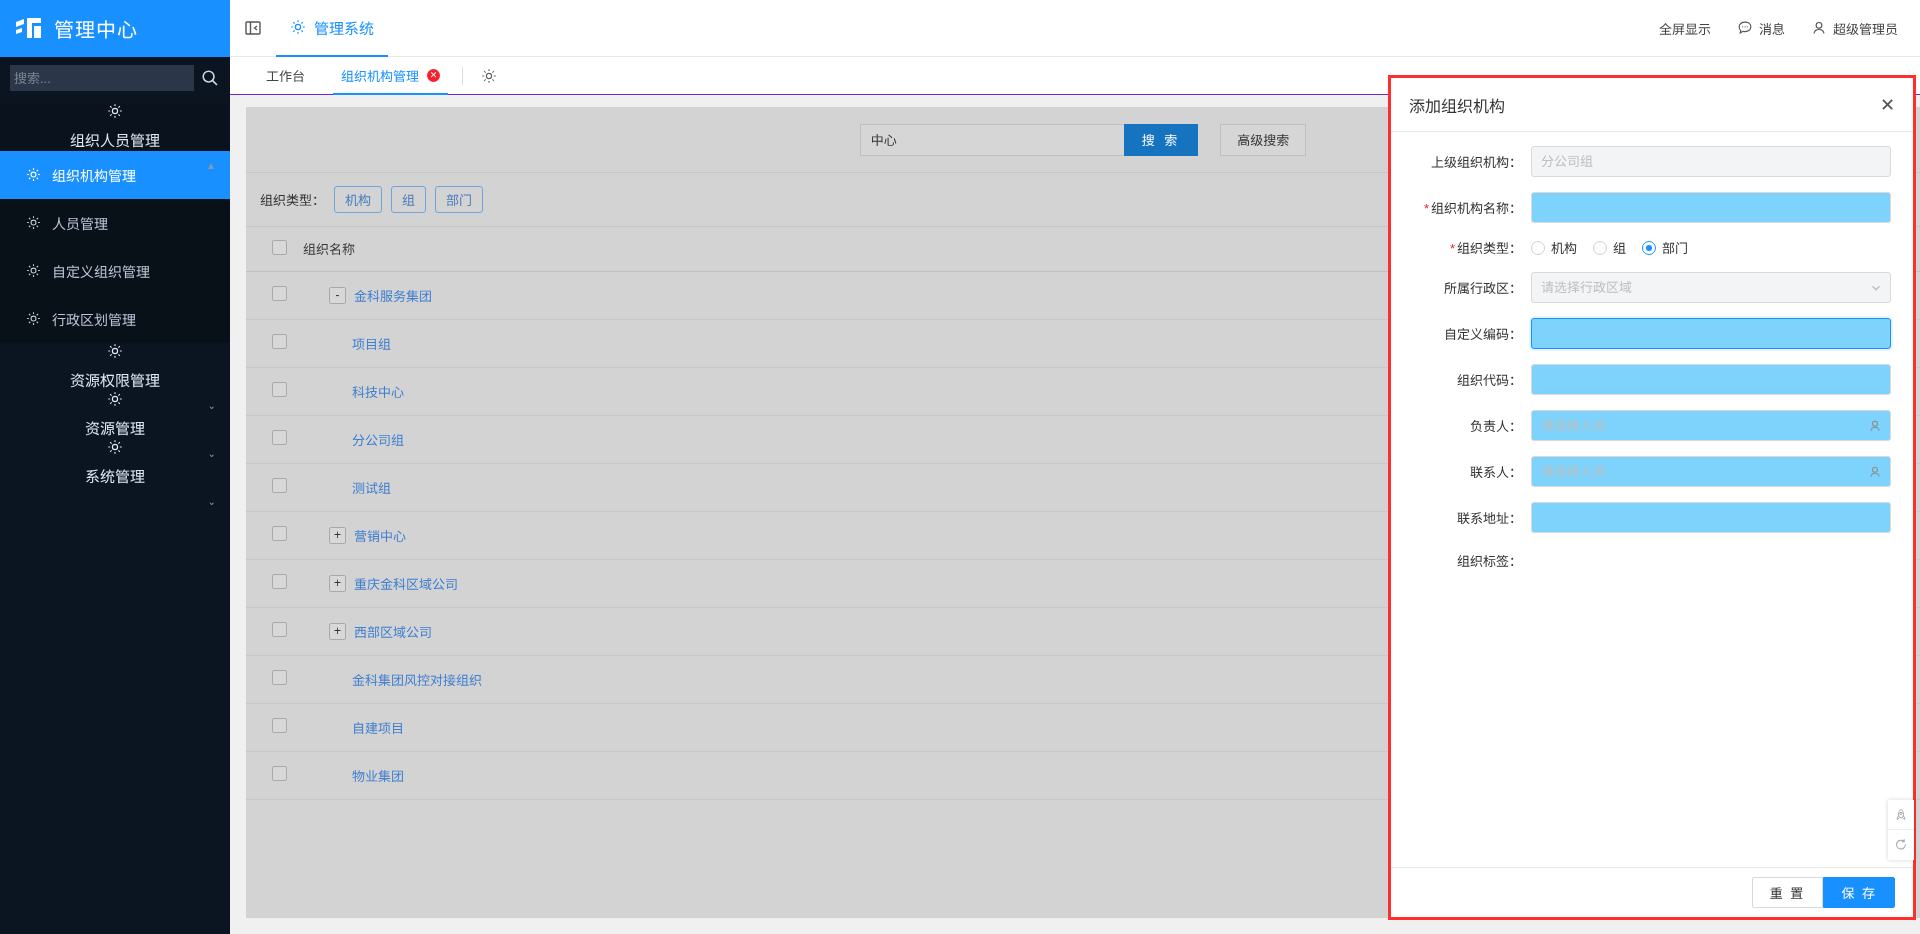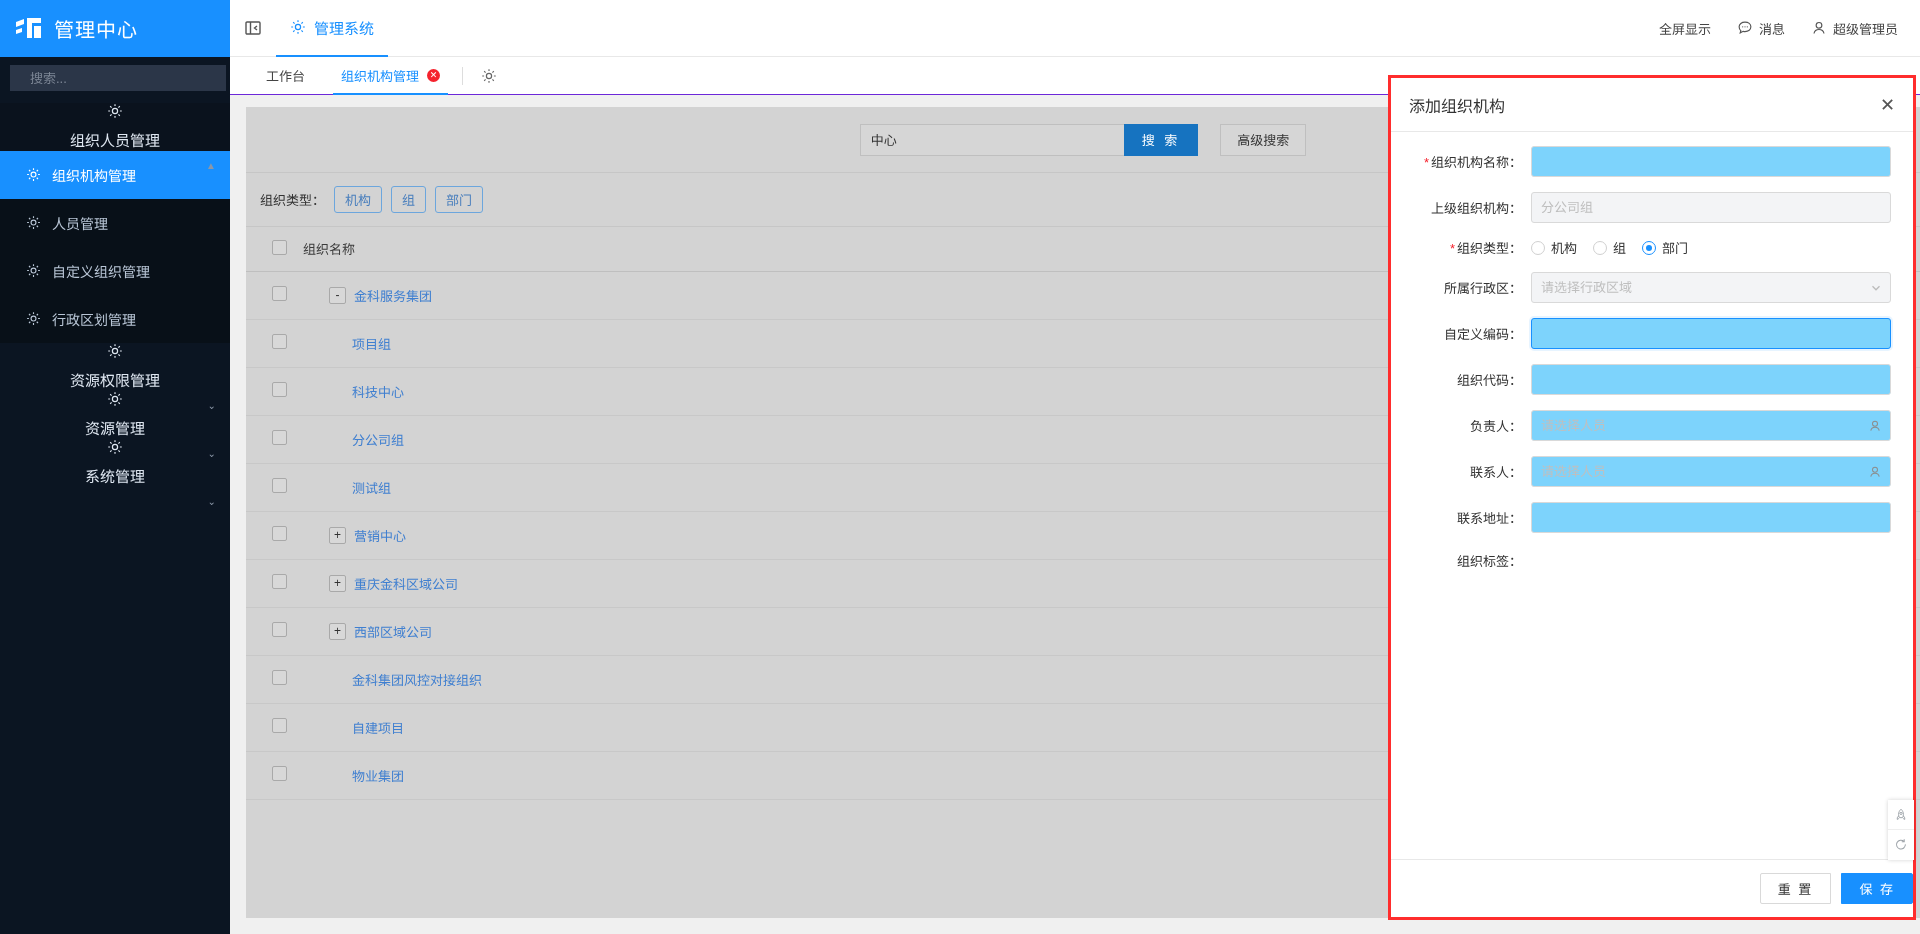--- a/index.html
+++ b/index.html
@@ -24,21 +24,21 @@
   }
   .brand-logo { width:30px; height:26px; position:relative; flex:none; }
   .brand-title { color:#fff; font-size:20px; letter-spacing:1px; }
 
   .search-row {
     height:42px; display:flex; align-items:center; padding:0 10px; gap:6px;
     background:#0b1522;
   }
   .search-box {
     flex:1; height:26px; background:#2b3648; border:none; outline:none;
-    color:#9aa6b5; font-size:13px; padding:0 20px;
+    color:#9aa6b5; font-size:13px; padding:0 4px;
     font-family:"Liberation Sans", sans-serif;
   }
   .search-box::placeholder { color:#7d8796; }
   .search-btn { width:30px; height:26px; display:flex; align-items:center; justify-content:center; cursor:pointer; }
 
   .menu { margin-top:4px; }
   .menu-group-head {
     height:48px; display:flex; align-items:center; padding:0 14px; gap:10px;
     font-size:15px; color:#dfe7f1; cursor:pointer; position:relative;flex-direction:column;
   }
@@ -198,22 +198,22 @@
   }
   .switch {
     width:46px; height:22px; border-radius:11px; background:#1890ff;
     display:flex; align-items:center; padding:0 3px; cursor:pointer; position:relative;
   }
   .switch .sw-txt { color:#fff; font-size:11px; margin-left:3px; }
   .switch .knob {
     width:17px; height:17px; border-radius:50%; background:#fff; position:absolute; right:3px;
   }
   .modal-foot {
-    height:58px; border-top:1px solid #e8e8e8; display:flex; align-items:center;
-    justify-content:flex-end; gap:10px; flex:none;
+    height:50px; border-top:1px solid #e8e8e8; display:flex; align-items:center;
+    justify-content:flex-end; gap:0; padding-right:18px; flex:none;
   }
   .btn-reset {
     height:31px; border:1px solid #d9d9d9; background:#fff; color:#333;
     font-size:13px; padding:0 17px; display:flex; align-items:center; cursor:pointer;
     border-radius:2px 0 0 2px; letter-spacing:2px;
   }
   .btn-save {
     height:31px; background:#1890ff; color:#fff; border:1px solid #1890ff;
     font-size:13px; padding:0 17px; display:flex; align-items:center; cursor:pointer;
     border-radius:0 2px 2px 0; letter-spacing:2px;
@@ -558,30 +558,30 @@
 
   <section class="modal">
     <div class="modal-head">
       <span class="modal-title">添加组织机构</span>
       <span class="modal-close">✕</span>
     </div>
 
     <div class="modal-body">
 
       <div class="frow">
+        <div class="flabel">上级组织机构：</div>
+        <div class="fctl">
+          <input class="inp disabled" type="text" readonly="" placeholder="分公司组" style="">
+        </div>
+      </div>
+
+      <div class="frow">
         <div class="flabel"><span class="req">*</span><span>组织机构名称：</span></div>
         <div class="fctl">
           <input class="inp" type="text" placeholder="" style="">
-        </div>
-      </div>
-
-      <div class="frow">
-        <div class="flabel">上级组织机构：</div>
-        <div class="fctl">
-          <input class="inp disabled" type="text" readonly="" placeholder="分公司组" style="">
         </div>
       </div>
 
       <div class="frow">
         <div class="flabel"><span class="req">*</span><span>组织类型：</span></div>
         <div class="fctl">
           <div class="radio-set">
             <label class="ritem">
               <span class="radio"></span>
               <span>机构</span>

